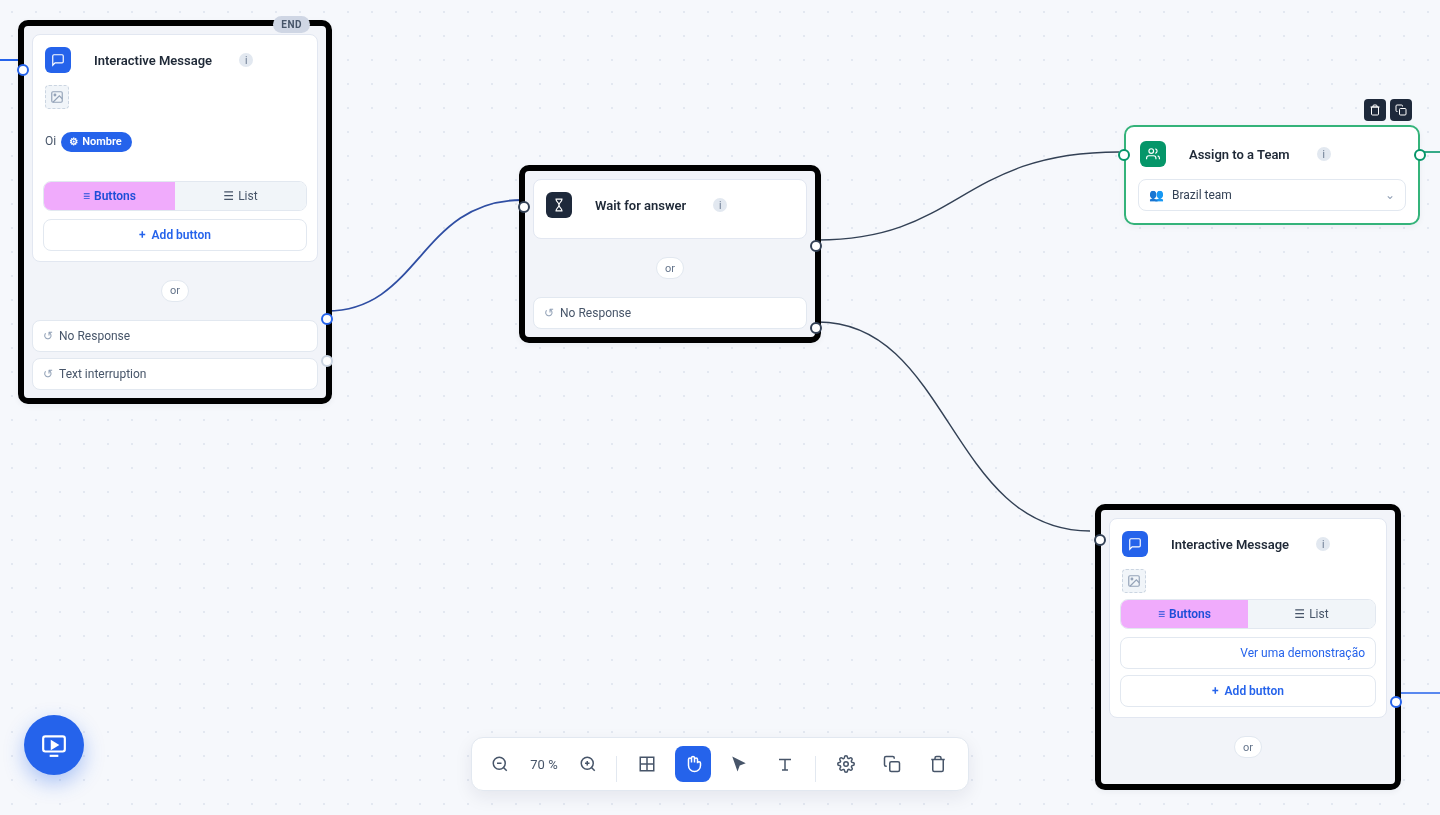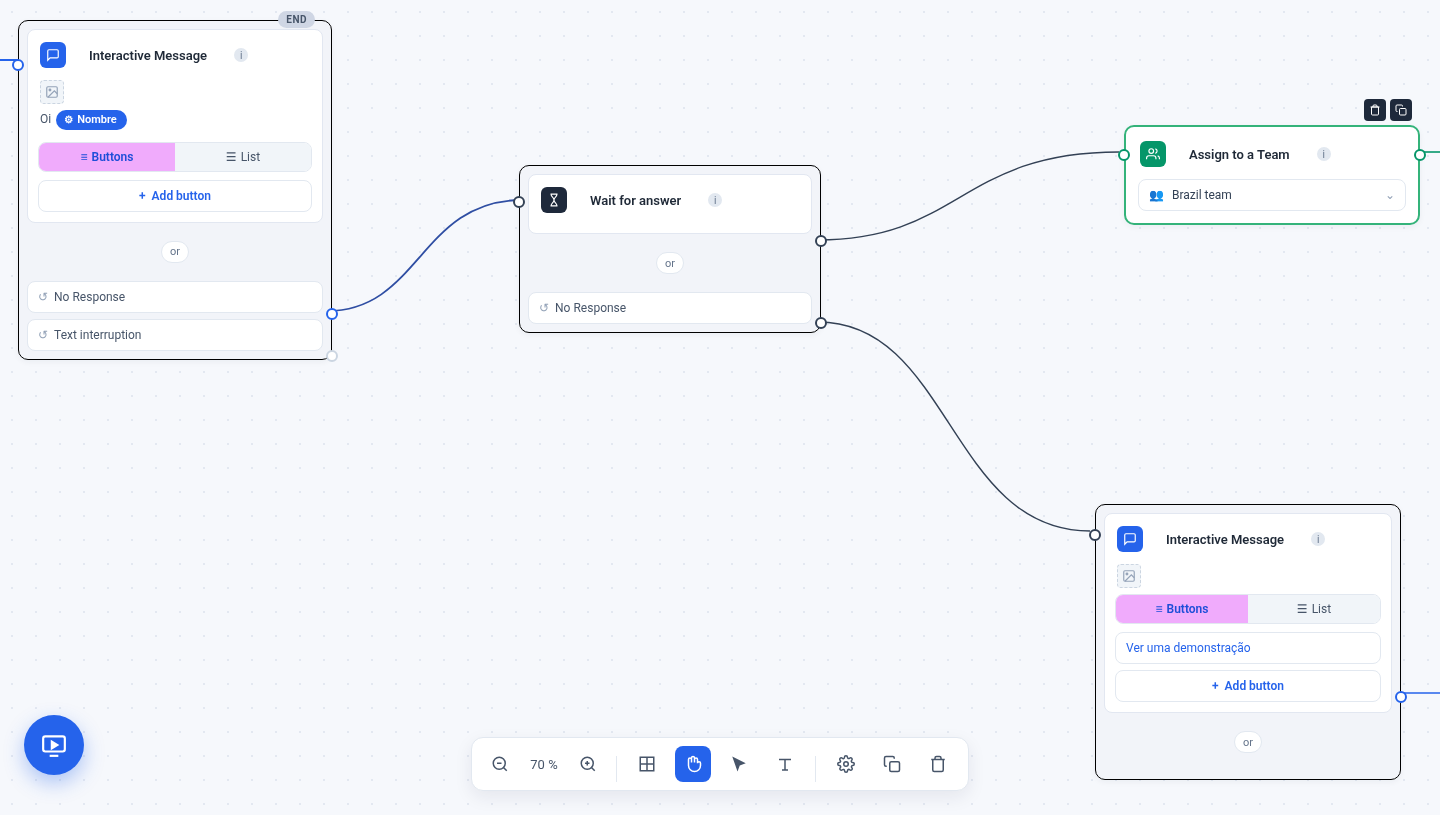--- a/index.html
+++ b/index.html
@@ -19,21 +19,21 @@
     background-size: 24px 24px;
     background-position: 0 0;
     z-index: 0;
   }
   .canvas { position: absolute; inset: 0; z-index: 1; }
   svg.connectors { position: absolute; inset: 0; z-index: 2; pointer-events: none; }
 
   .node {
     position: absolute;
     background: #ffffff;
-    border: 1px solid #000000;
+    border: 6px solid #000000;
     border-radius: 10px;
     box-shadow: 0 2px 6px rgba(20,30,60,0.05);
     z-index: 3;
   }
   .node.light-wrap { background: #f2f4f9; padding: 8px; }
   .node.light-wrap > .inner-white {
     background: #fff; border: 1px solid #e2e7f1; border-radius: 8px; padding: 8px 10px 10px;
   }
 
   .node-header {
@@ -57,37 +57,37 @@
     background: #cfd6e4; color: #475569; font-size: 10px; font-weight: 700;
     border-radius: 10px; padding: 3px 8px; letter-spacing: 0.5px; z-index: 5;
   }
 
   .msg-body { font-size: 12px; color: #475569; padding: 0 2px 8px 2px; line-height: 1.45; }
   .placeholder-box { width: 24px; height: 24px; background: #f1f5f9; border: 1px dashed #cbd5e1; border-radius: 4px; margin: 2px 0 6px 2px; display:flex; align-items:center; justify-content:center; }
   .placeholder-box svg { width: 14px; height: 14px; }
 
   .pill-var {
     display: inline-block; background: #2563eb; color: #fff; font-size: 11px; font-weight: 600;
-    border-radius: 999px; padding: 2px 10px 2px 8px; margin: 0 2px; vertical-align: middle;
+    border-radius: 999px; padding: 2px 10px 2px 8px; margin: 17px 2px; vertical-align: middle;
   }
   .pill-var::before { content: "\2699"; margin-right: 4px; font-size: 10px; }
 
   .seg-toggle { display: flex; border: 1px solid #e2e8f0; border-radius: 8px; overflow: hidden; margin: 4px 0 8px; }
   .seg-toggle > div { flex: 1; text-align: center; font-size: 12px; padding: 7px 0; color: #475569; cursor: pointer; }
   .seg-toggle > div.active { background: #f0abfc; color: #1d4ed8; font-weight: 600; }
   .seg-toggle > div.inactive { background: #f1f5f9; }
   .seg-toggle .ic { margin-right: 4px; }
 
   .btn-outline {
     border: 1px solid #e2e8f0; border-radius: 8px; background: #fff;
     font-size: 12px; color: #475569; padding: 8px 10px; margin-top: 6px; cursor: pointer;
     display: flex; align-items: center; gap: 6px;
   }
   .btn-outline.add { color: #2563eb; font-weight: 600; justify-content: center; }
-  .btn-outline.link { color: #2563eb; }
+  .btn-outline.link { color: #2563eb; justify-content: flex-end; }
   .branch-icon { color: #94a3b8; font-size: 12px; }
   .or-chip {
     width: 28px; height: 22px; border-radius: 999px; border: 1px solid #e2e8f0; background: #fff;
     font-size: 11px; color: #64748b; display: flex; align-items: center; justify-content: center;
     margin: 18px auto;
   }
   .answer-received {
     background: #e9f7ef; border: 1px solid #c7ecd6; color: #1f6b3f; border-radius: 8px;
     font-size: 12px; padding: 10px 12px; margin-top: 4px;
   }

